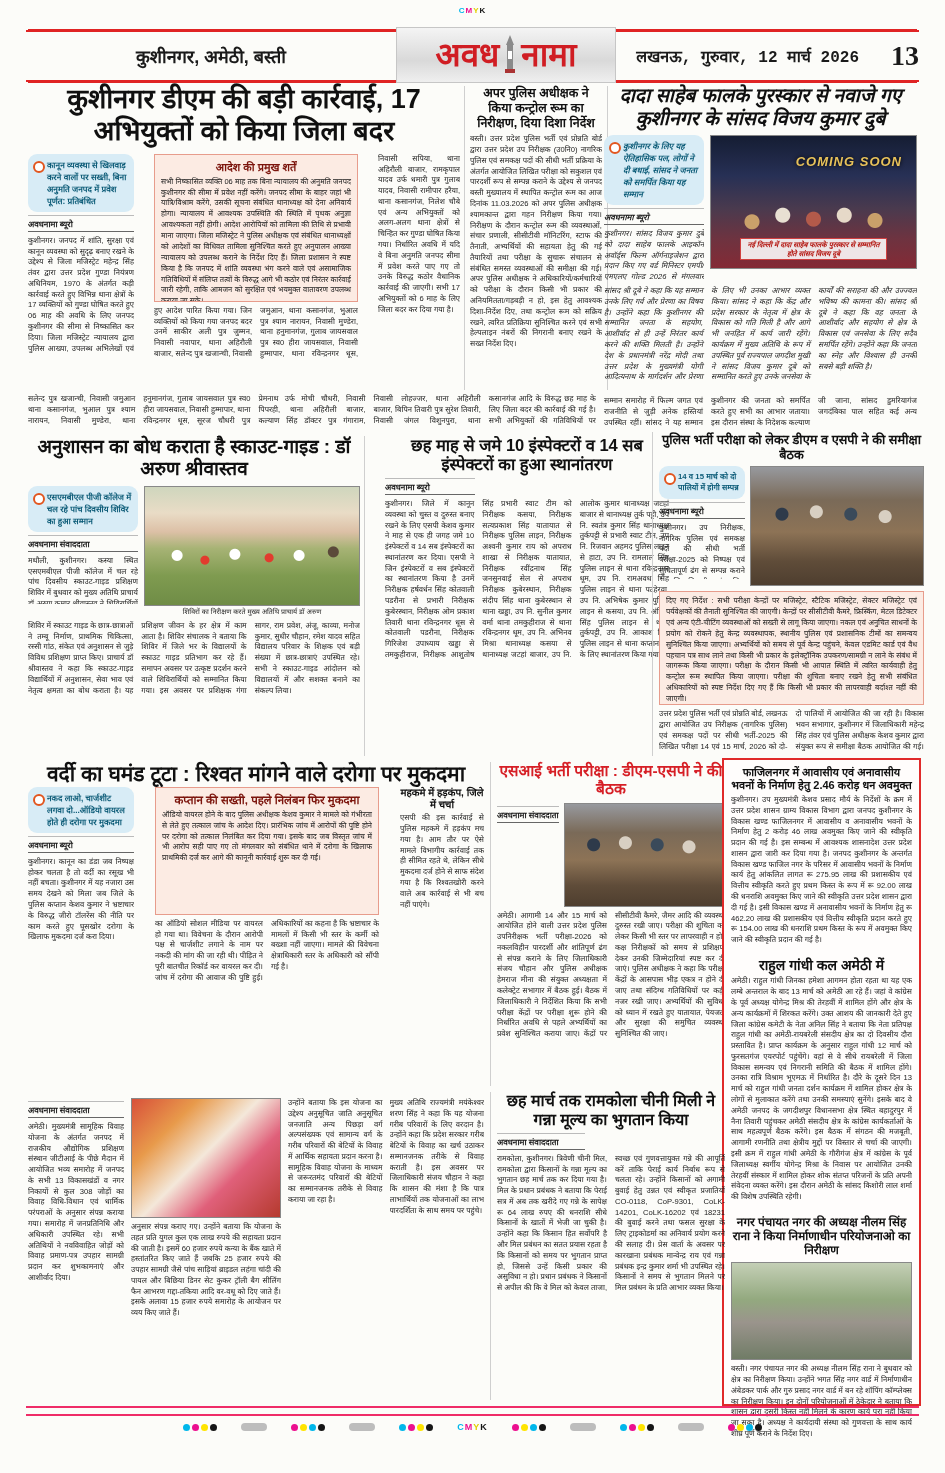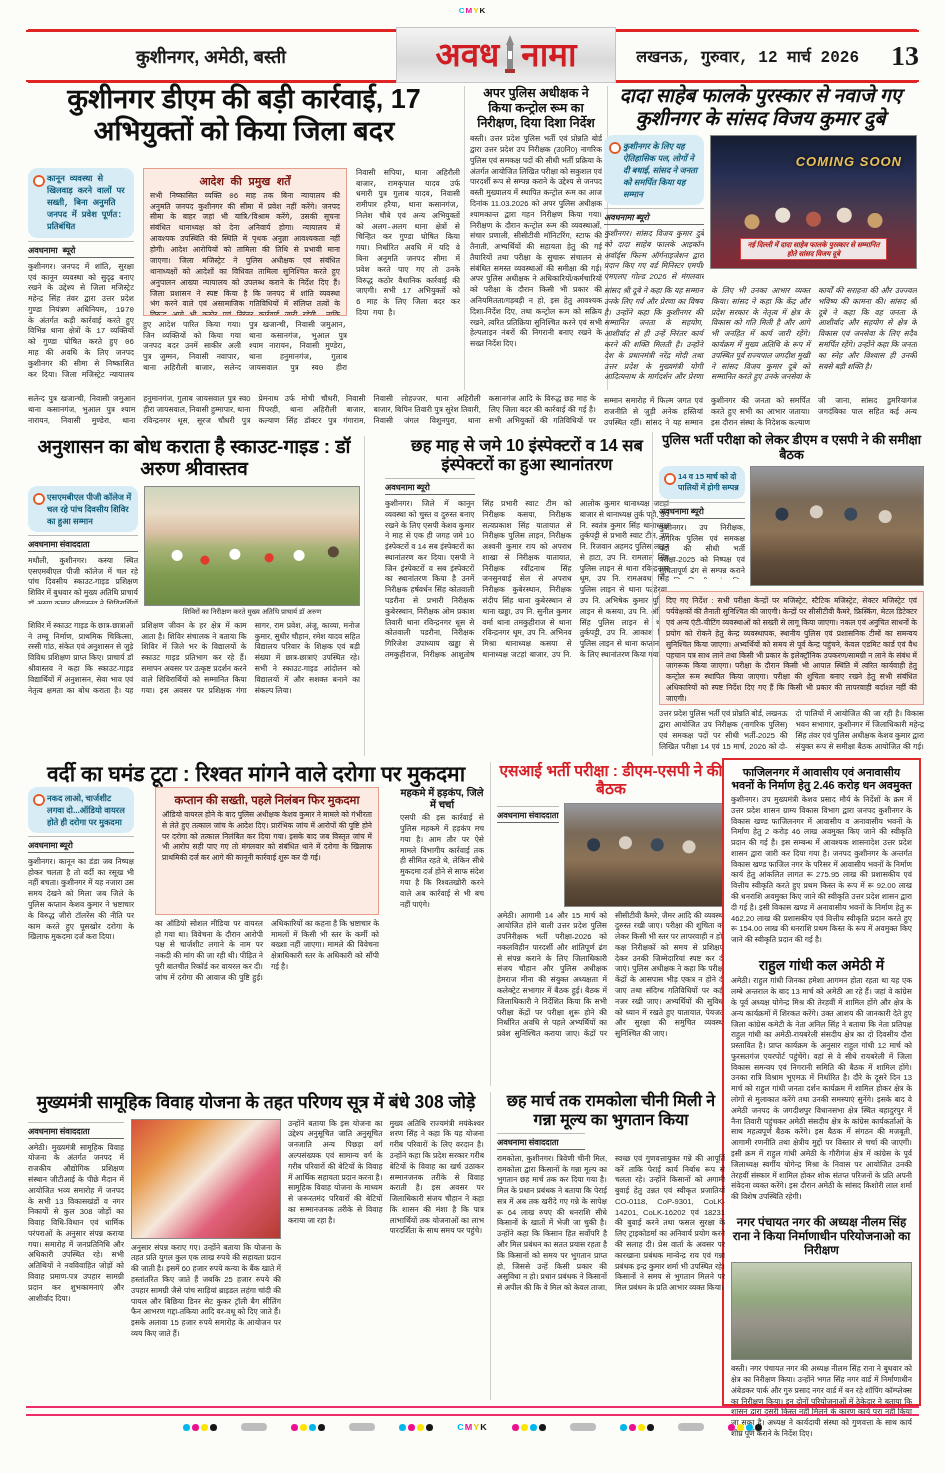--- a/index.html
+++ b/index.html
@@ -97,21 +97,21 @@
         <rect x="6" y="16" width="4" height="8" fill="#fff"></rect>
       </svg>
       <span class="mt">नामा</span>
     </div>
     <div class="dateline">लखनऊ, गुरुवार, 12 मार्च 2026</div>
     <div class="pageno">13</div>
   </div>
 
   <div class="abs" style="left:28px;top:84px;width:432px;height:306px;">
     <div class="hl" style="font-size:27px;">कुशीनगर डीएम की बड़ी कार्रवाई, 17 अभियुक्तों को किया जिला बदर</div>
-    <div style="display:flex;gap:9px;margin-top:20px;height:210px;font-family:Liberation Mono, monospace;">
+    <div style="display:flex;gap:20px;margin-top:6px;height:210px;">
       <div style="flex:0 0 106px;">
         <div class="bluebox">
           <span class="ring"></span>
           <span>कानून व्यवस्था से खिलवाड़ करने वालों पर सख्ती, बिना अनुमति जनपद में प्रवेश पूर्णत: प्रतिबंधित</span>
         </div>
         <div class="byline">अवधनामा ब्यूरो</div>
         <div class="body-txt" style="height:118px;">कुशीनगर। जनपद में शांति, सुरक्षा एवं कानून व्यवस्था को सुदृढ़ बनाए रखने के उद्देश्य से जिला मजिस्ट्रेट महेन्द्र सिंह तंवर द्वारा उत्तर प्रदेश गुण्डा नियंत्रण अधिनियम, 1970 के अंतर्गत कड़ी कार्रवाई करते हुए विभिन्न थाना क्षेत्रों के 17 व्यक्तियों को गुण्डा घोषित करते हुए 06 माह की अवधि के लिए जनपद कुशीनगर की सीमा से निष्कासित कर दिया। जिला मजिस्ट्रेट न्यायालय द्वारा पुलिस आख्या, उपलब्ध अभिलेखों एवं प्रकरणों की विस्तृत विवेचना तथा सुनवाई के उपरांत संबंधित व्यक्तियों के विरुद्ध जारी नोटिस की पुष्टि करते</div>
       </div>
       <div style="flex:0 0 204px;">
         <div class="pinkbox" style="height:138px;">
@@ -238,21 +238,20 @@
     <div class="hl" style="font-size:11px;">फाजिलनगर में आवासीय एवं अनावासीय भवनों के निर्माण हेतु 2.46 करोड़ धन अवमुक्त</div>
     <div class="body-txt" style="height:158px;margin-top:3px;">कुशीनगर। उप मुख्यमंत्री केशव प्रसाद मौर्य के निर्देशों के क्रम में उत्तर प्रदेश शासन ग्राम्य विकास विभाग द्वारा जनपद कुशीनगर के विकास खण्ड फाजिलनगर में आवासीय व अनावासीय भवनों के निर्माण हेतु 2 करोड़ 46 लाख अवमुक्त किए जाने की स्वीकृति प्रदान की गई है। इस सम्बन्ध में आवश्यक शासनादेश उत्तर प्रदेश शासन द्वारा जारी कर दिया गया है। जनपद कुशीनगर के अन्तर्गत विकास खण्ड फाजिल नगर के परिसर में आवासीय भवनों के निर्माण कार्य हेतु आंकलित लागत रू 275.95 लाख की प्रशासकीय एवं वित्तीय स्वीकृति करते हुए प्रथम किस्त के रूप में रू 92.00 लाख की धनराशि अवमुक्त किए जाने की स्वीकृति उत्तर प्रदेश शासन द्वारा दी गई है। इसी विकास खण्ड में अनावासीय भवनों के निर्माण हेतु रू 462.20 लाख की प्रशासकीय एवं वित्तीय स्वीकृति प्रदान करते हुए रू 154.00 लाख की धनराशि प्रथम किस्त के रूप में अवमुक्त किए जाने की स्वीकृति प्रदान की गई है।</div>
     <div class="hl" style="font-size:14px;margin-top:4px;">राहुल गांधी कल अमेठी में</div>
     <div class="body-txt" style="height:236px;margin-top:3px;">अमेठी। राहुल गांधी जिनका हमेशा आगमन होता रहता था यह एक लम्बे अन्तराल के बाद 13 मार्च को अमेठी आ रहे हैं। जहां वे कांग्रेस के पूर्व अध्यक्ष योगेन्द्र मिश्र की तेरहवीं में शामिल होंगे और क्षेत्र के अन्य कार्यक्रमों में शिरकत करेंगे। उक्त आशय की जानकारी देते हुए जिला कांग्रेस कमेटी के नेता अनिल सिंह ने बताया कि नेता प्रतिपक्ष राहुल गांधी का अमेठी-रायबरेली संसदीय क्षेत्र का दो दिवसीय दौरा प्रस्तावित है। प्राप्त कार्यक्रम के अनुसार राहुल गांधी 12 मार्च को फुरसतगंज एयरपोर्ट पहुंचेंगे। वहां से वे सीधे रायबरेली में जिला विकास समन्वय एवं निगरानी समिति की बैठक में शामिल होंगे। उनका रात्रि विश्राम भूएमऊ में निर्धारित है। दौरे के दूसरे दिन 13 मार्च को राहुल गांधी जनता दर्शन कार्यक्रम में शामिल होकर क्षेत्र के लोगों से मुलाकात करेंगे तथा उनकी समस्याएं सुनेंगे। इसके बाद वे अमेठी जनपद के जगदीशपुर विधानसभा क्षेत्र स्थित बहादुरपुर में नैना तिवारी पहुंचकर अमेठी संसदीय क्षेत्र के कांग्रेस कार्यकर्ताओं के साथ महत्वपूर्ण बैठक करेंगे। इस बैठक में संगठन की मजबूती, आगामी रणनीति तथा क्षेत्रीय मुद्दों पर विस्तार से चर्चा की जाएगी। इसी क्रम में राहुल गांधी अमेठी के गौरीगंज क्षेत्र में कांग्रेस के पूर्व जिलाध्यक्ष स्वर्गीय योगेन्द्र मिश्रा के निवास पर आयोजित उनकी तेरहवीं संस्कार में शामिल होकर शोक संतप्त परिजनों के प्रति अपनी संवेदना व्यक्त करेंगे। इस दौरान अमेठी के सांसद किशोरी लाल शर्मा की विशेष उपस्थिति रहेगी।</div>
     <div class="hl" style="font-size:11.8px;margin-top:4px;">नगर पंचायत नगर की अध्यक्ष नीलम सिंह राना ने किया निर्माणाधीन परियोजनाओ का निरीक्षण</div>
     <div class="photo ph-con" style="height:96px;margin-top:4px;"></div>
     <div class="body-txt" style="height:86px;margin-top:4px;">बस्ती। नगर पंचायत नगर की अध्यक्ष नीलम सिंह राना ने बुधवार को क्षेत्र का निरीक्षण किया। उन्होंने भगत सिंह नगर वार्ड में निर्माणाधीन अंबेडकर पार्क और गुरु प्रसाद नगर वार्ड में बन रहे शॉपिंग कॉम्प्लेक्स का निरीक्षण किया। इन दोनों परियोजनाओं में ठेकेदार ने बताया कि शासन द्वारा दूसरी किस्त नहीं मिलने के कारण कार्य पूरा नहीं किया जा सका है। अध्यक्ष ने कार्यदायी संस्था को गुणवत्ता के साथ कार्य शीघ्र पूर्ण कराने के निर्देश दिए।</div>
   </div>
 
   <div class="abs" style="left:28px;top:1092px;width:456px;height:308px;">
-    <div class="hl" style="font-size:17.5px;">मुख्यमंत्री सामूहिक विवाह योजना के तहत परिणय सूत्र में बंधे 308 जोड़े</div>
     <div style="display:flex;gap:7px;margin-top:6px;height:272px;">
       <div style="flex:0 0 96px;">
         <div class="byline">अवधनामा संवाददाता</div>
         <div class="body-txt" style="height:248px;">अमेठी। मुख्यमंत्री सामूहिक विवाह योजना के अंतर्गत जनपद में राजकीय औद्योगिक प्रशिक्षण संस्थान जीटीआई के पीछे मैदान में आयोजित भव्य समारोह में जनपद के सभी 13 विकासखंडों व नगर निकायों से कुल 308 जोड़ों का विवाह विधि-विधान एवं धार्मिक परंपराओं के अनुसार संपन्न कराया गया। समारोह में जनप्रतिनिधि और अधिकारी उपस्थित रहे। सभी अतिथियों ने नवविवाहित जोड़ों को विवाह प्रमाण-पत्र उपहार सामग्री प्रदान कर शुभकामनाएं और आशीर्वाद दिया।</div>
       </div>
       <div style="flex:0 0 150px;">
         <div class="photo ph-wed" style="height:118px;"></div>
         <div class="body-txt" style="height:148px;margin-top:4px;">अनुसार संपन्न कराए गए। उन्होंने बताया कि योजना के तहत प्रति युगल कुल एक लाख रुपये की सहायता प्रदान की जाती है। इसमें 60 हजार रुपये कन्या के बैंक खाते में हस्तांतरित किए जाते हैं जबकि 25 हजार रुपये की उपहार सामग्री जैसे पांच साड़ियां ब्राइडल लहंगा चांदी की पायल और बिछिया डिनर सेट कुकर ट्रॉली बैग सीलिंग फैन आभरण गद्दा-तकिया आदि वर-वधू को दिए जाते हैं। इसके अलावा 15 हजार रुपये समारोह के आयोजन पर व्यय किए जाते हैं।</div>
       </div>
       <div style="flex:1;">

